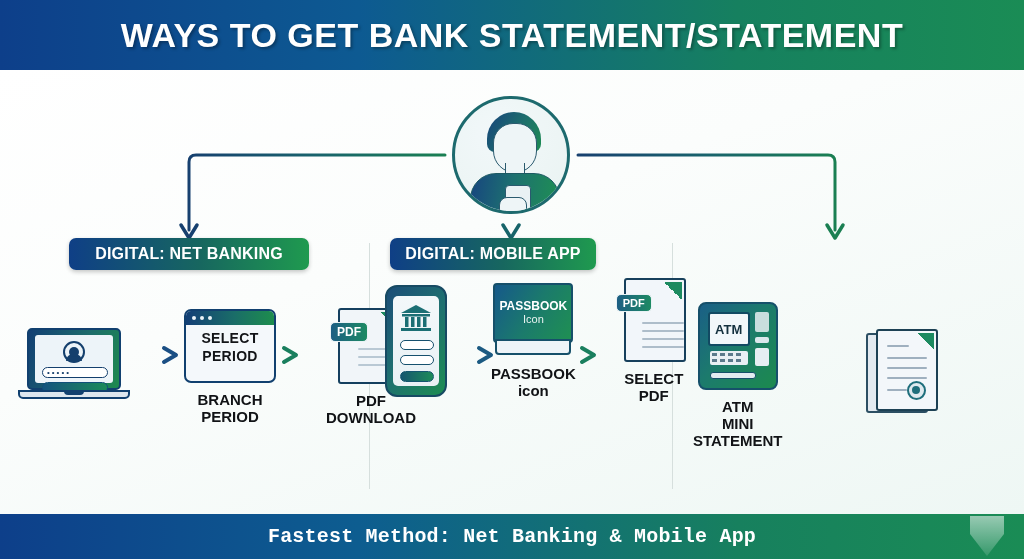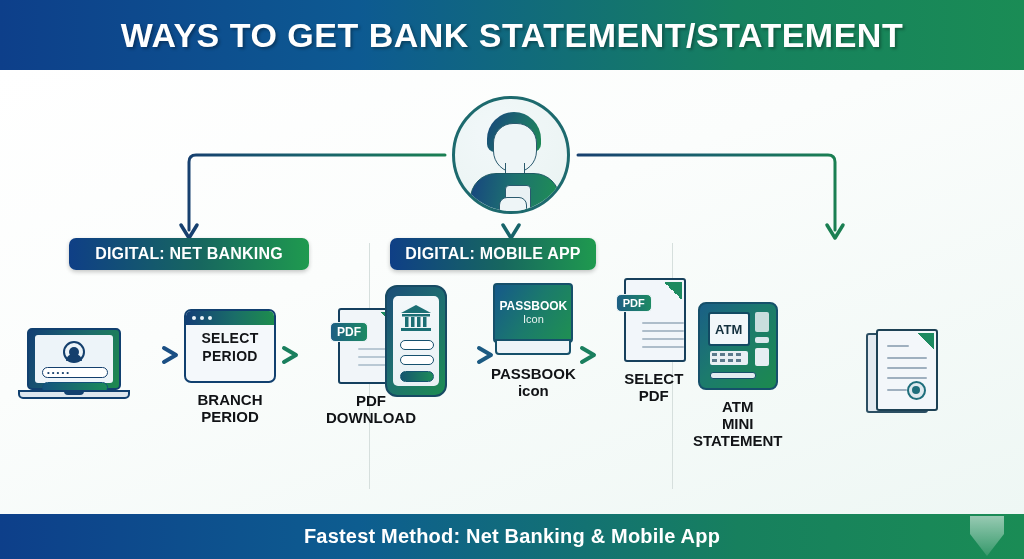--- a/index.html
+++ b/index.html
@@ -207,21 +207,21 @@
   .st-seal{position:absolute;right:10px;bottom:9px;width:19px;height:19px;border-radius:50%;
     border:2.5px solid #1f6f7c;box-sizing:border-box;background:#dfeaef;}
   .st-seal:after{content:"";position:absolute;left:3px;top:3px;width:8px;height:8px;border-radius:50%;background:#1f6f7c;}
 
   
   .footer{
     position:absolute;left:0;top:514px;width:1024px;height:45px;
     background:linear-gradient(90deg,#0d3f8a 0%,#0d5d90 35%,#17805e 72%,#1a8c55 100%);
     display:flex;align-items:center;justify-content:center;overflow:hidden;
   }
-  .footer-text{color:#ffffff;font-size:20px;font-weight:bold;letter-spacing:.2px;white-space:nowrap;}
+  .footer-text{color:#ffffff;font-size:20px;font-weight:bold;letter-spacing:.2px;white-space:nowrap;font-family:Liberation Mono, monospace;}
   .footer-deco{position:absolute;right:20px;top:2px;width:34px;height:40px;
     background:linear-gradient(180deg,rgba(255,255,255,.55),rgba(255,255,255,.12));
     clip-path:polygon(50% 0,100% 0,100% 45%,50% 100%,0 45%,0 0);}
 </style>
 </head>
 <body>
 
 <div class="page">
 
   <div class="header">

